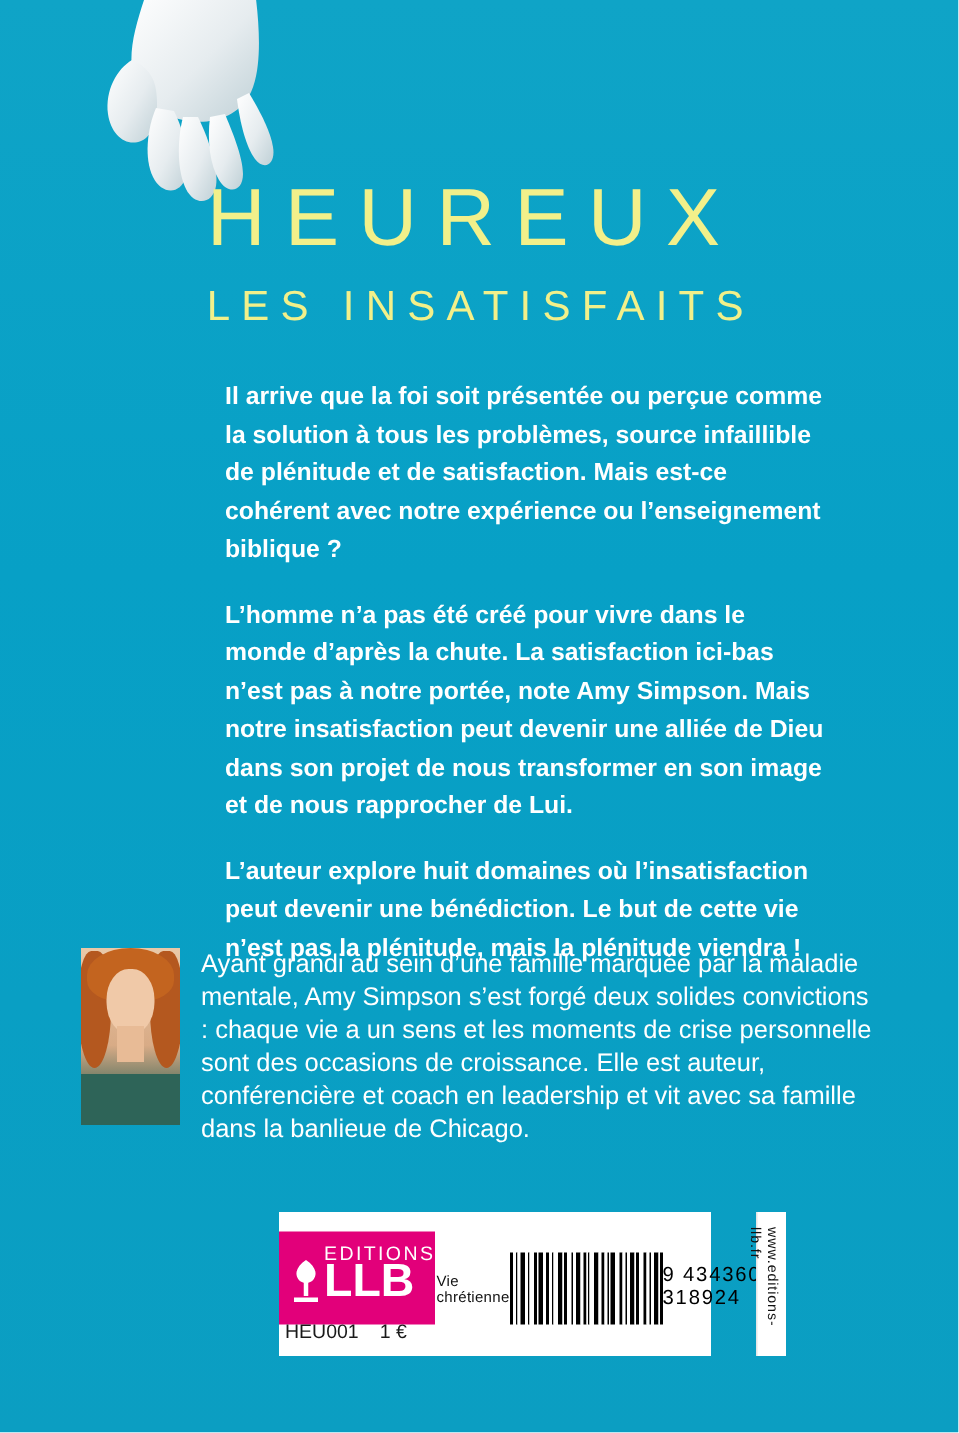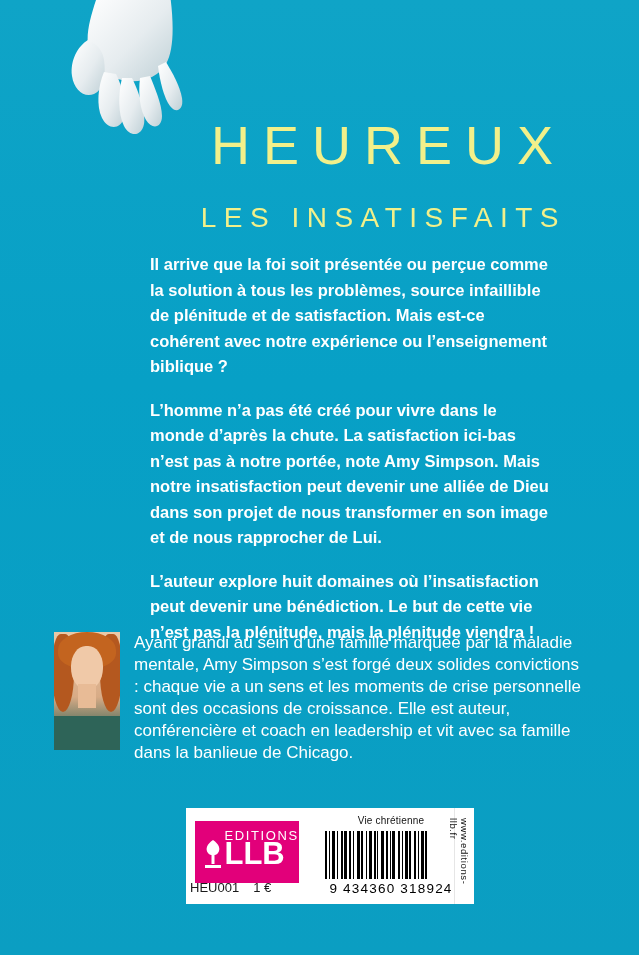--- a/index.html
+++ b/index.html
@@ -25,36 +25,36 @@
     left: 62px;
     top: -6px;
     width: 130px;
     height: 185px;
     pointer-events: none;
   }
 
   
   .title-block {
     position: absolute;
-    left: 0;
+    left: 12px;
     top: 118px;
     width: 566px;
-    text-align: right;
+    text-align: center;
   }
   .title-main {
     font-size: 54px;
     letter-spacing: 13px;
     color: #f2f08a;
     font-weight: 400;
     line-height: 1;
     text-indent: 13px;
     padding-left: 28px;
   }
   .title-sub {
-    margin-top: 32px;
+    margin-top: 18px;
     font-size: 28px;
     letter-spacing: 7.5px;
     color: #f2f08a;
     font-weight: 400;
     line-height: 1;
     text-indent: 7px;
     padding-left: 44px;
   }
 
   
@@ -195,21 +195,21 @@
     width: 130px;
     font-size: 13px;
     color: #1a1a1a;
     display: flex;
     gap: 14px;
   }
   .barcode-cell {
     flex: 1;
     position: relative;
     display: flex;
-    flex-direction: column;
+    flex-direction: row;
     align-items: center;
   }
   .cat-label {
     font-size: 10px;
     color: #111;
     margin-top: 7px;
     letter-spacing: .2px;
   }
   .barcode {
     margin-top: 5px;

